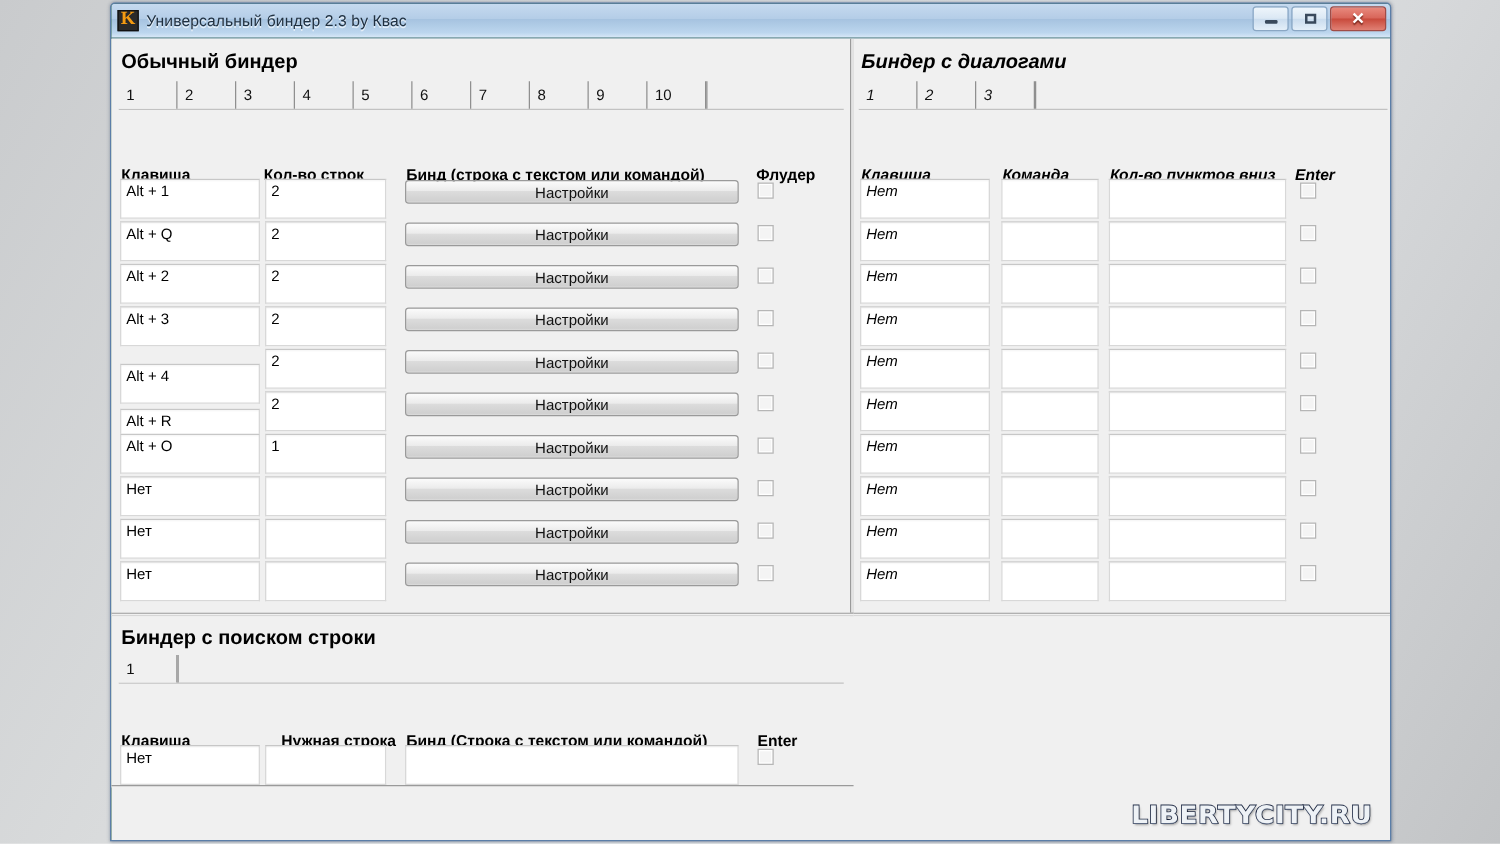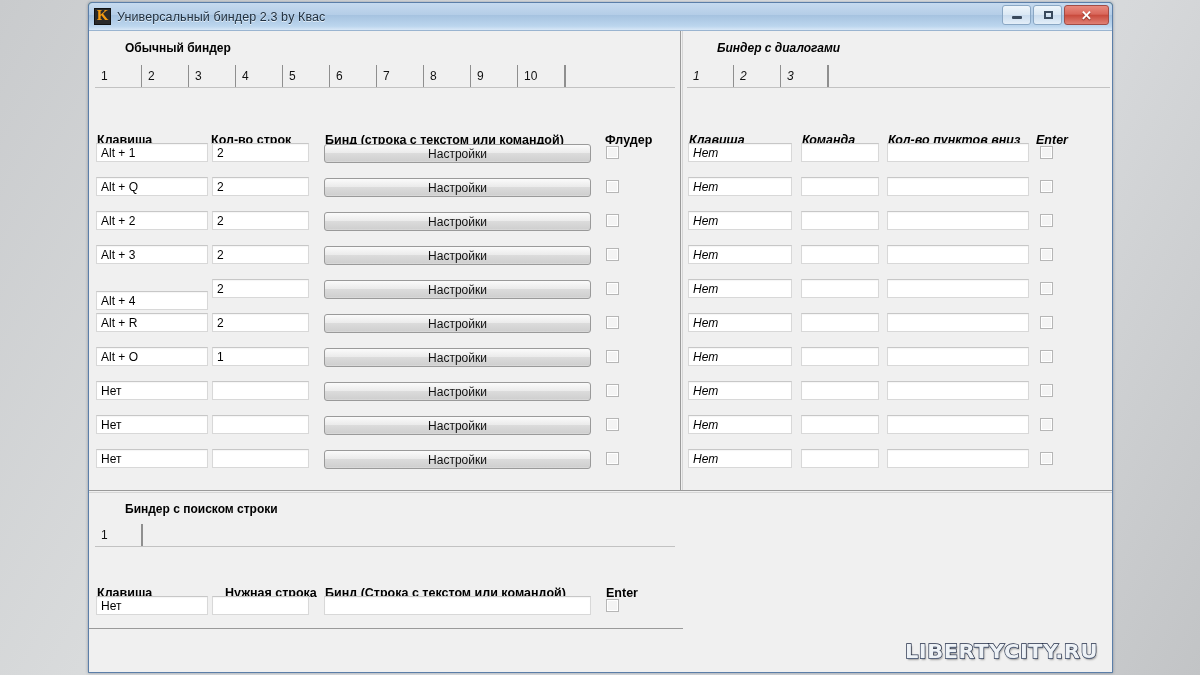--- a/index.html
+++ b/index.html
@@ -99,25 +99,24 @@
     position: absolute;
     left: 0; top: 28px; right: 0; bottom: 0;
     background: #f0f0f0;
   }
 
   .panel {
     position: absolute;
     background: #f0f0f0;
   }
   .panel-title {
-    font-size: 12px;
+    font-size: 16px;
     font-weight: bold;
     color: #000;
     white-space: nowrap;
-    margin-left: 28px;
   }
 
   
   .splitter-v {
     position: absolute;
     background: #f0f0f0;
     border-left: 1px solid #9a9a9a;
     border-right: 1px solid #d6d6d6;
   }
   .splitter-h {
@@ -159,21 +158,21 @@
     font-size: 12.5px;
     font-weight: bold;
     color: #000;
     white-space: nowrap;
     margin-top: 12px;
   }
 
   
   .tbox {
     position: absolute;
-    height: 19px;
+    height: 32px;
     background: #ffffff;
     border: 1px solid #d8d8d8;
     border-top-color: #c7c7c7;
     box-shadow: inset 0 1px 1px rgba(0,0,0,.04);
     font-size: 12px;
     color: #000;
     padding: 0 4px;
     line-height: 19px;
     white-space: nowrap;
     overflow: hidden;
@@ -326,21 +325,21 @@
         <div class="btn" style="left:235px; top:215px; width:267px;">Настройки</div>
         <div class="cbox" style="left:517px; top:217px;"></div>
       </div>
       <div>
         <div class="tbox" style="left:7px; top:248px; width:112px;margin-top:12px;">Alt + 4</div>
         <div class="tbox" style="left:123px; top:248px; width:97px;">2</div>
         <div class="btn" style="left:235px; top:249px; width:267px;">Настройки</div>
         <div class="cbox" style="left:517px; top:251px;"></div>
       </div>
       <div>
-        <div class="tbox" style="left:7px; top:282px; width:112px;">Alt + R</div>
+        <div class="tbox" style="left:7px; top:296px; width:112px;">Alt + R</div>
         <div class="tbox" style="left:123px; top:282px; width:97px;">2</div>
         <div class="btn" style="left:235px; top:283px; width:267px;">Настройки</div>
         <div class="cbox" style="left:517px; top:285px;"></div>
       </div>
       <div>
         <div class="tbox" style="left:7px; top:316px; width:112px;">Alt + O</div>
         <div class="tbox" style="left:123px; top:316px; width:97px;">1</div>
         <div class="btn" style="left:235px; top:317px; width:267px;">Настройки</div>
         <div class="cbox" style="left:517px; top:319px;"></div>
       </div>

